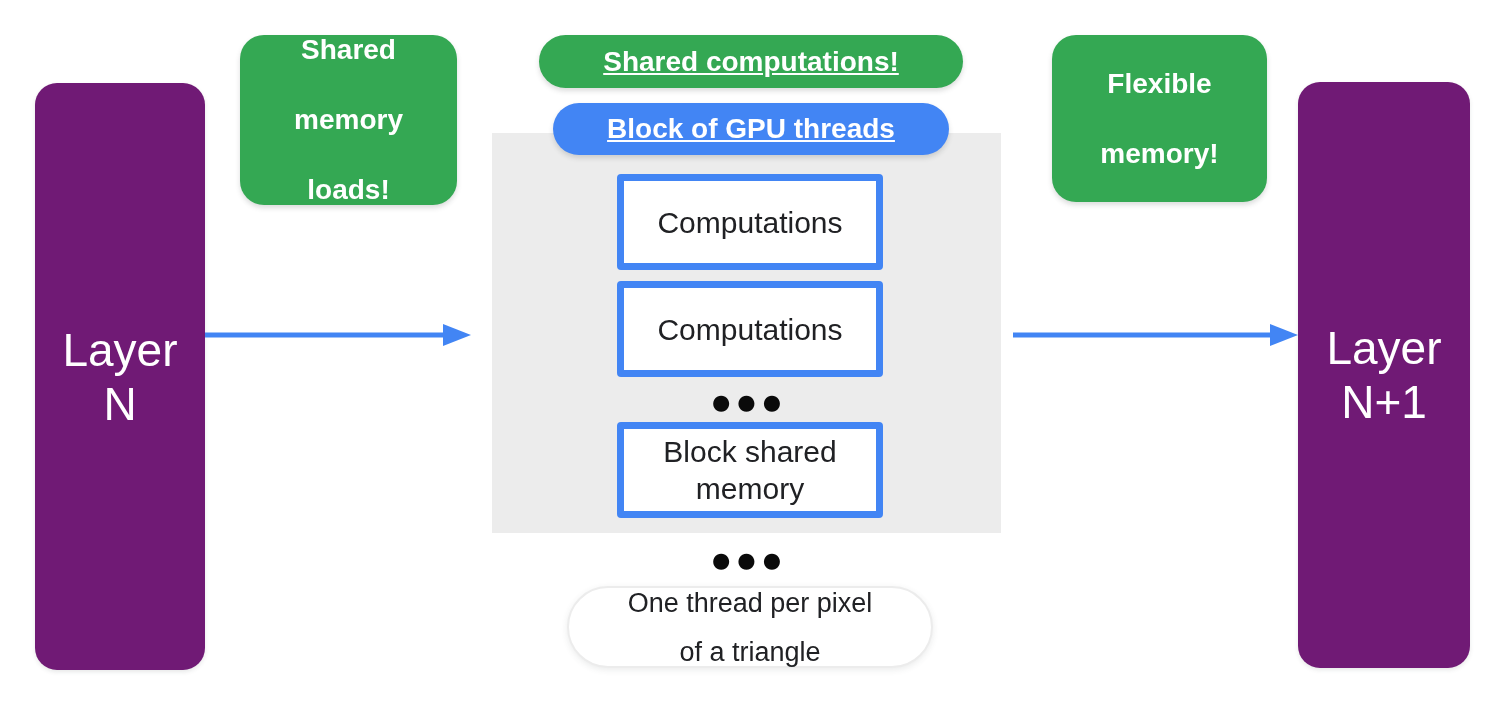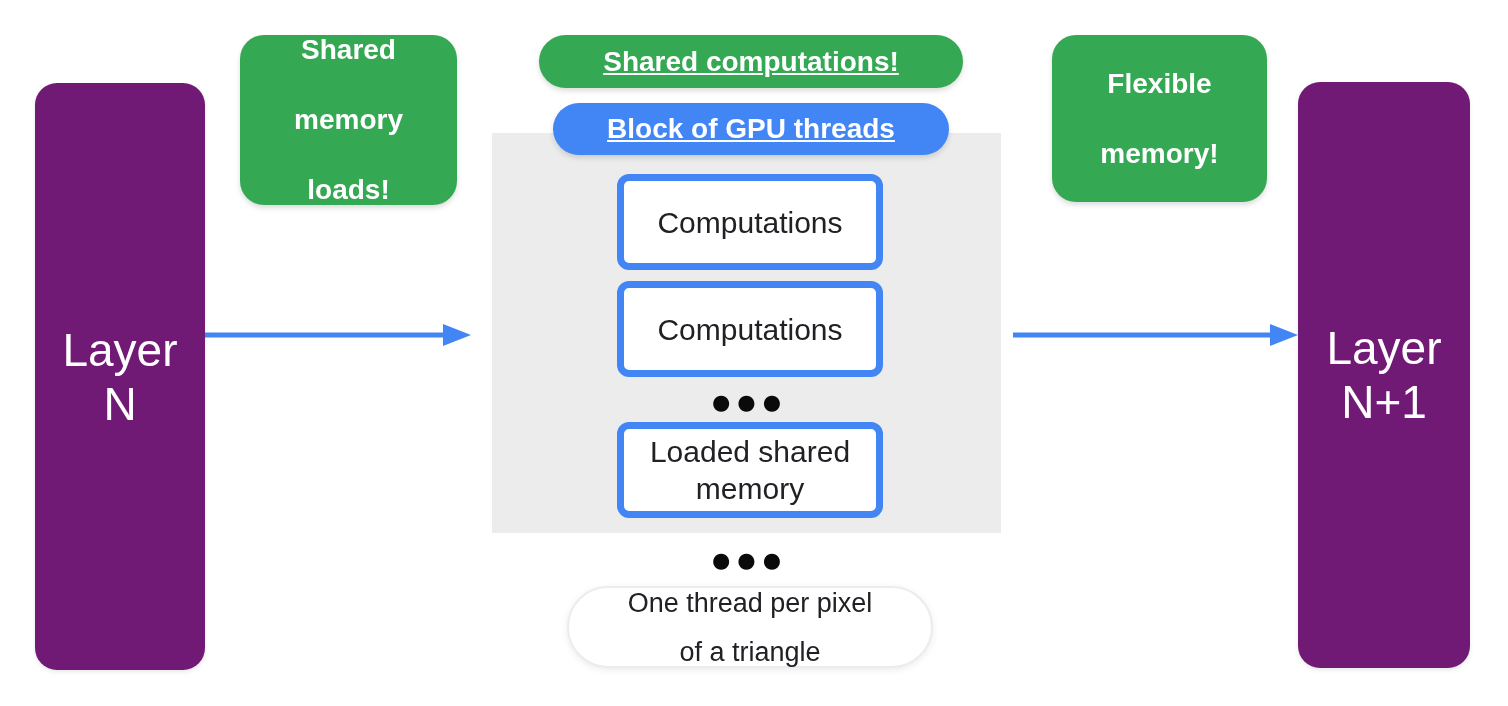--- a/index.html
+++ b/index.html
@@ -82,21 +82,21 @@
   .gray-panel {
     left: 492px; top: 133px; width: 509px; height: 400px;
     background: #ECECEC;
     z-index: 1;
   }
 
   
   .comp-box {
     background: #ffffff;
     border: 7px solid #4285F4;
-    border-radius: 12px;
+    border-radius: 4px;
     color: #202124;
     display: flex;
     flex-direction: column;
     align-items: center;
     justify-content: center;
     font-size: 30px;
     line-height: 37px;
     text-align: center;
     z-index: 2;
   }
@@ -165,21 +165,21 @@
   <div class="abs comp-box comp1">
     <div>Computations</div>
   </div>
   <div class="abs comp-box comp2">
     <div>Computations</div>
   </div>
 
   <div class="abs dots dots1">●●●</div>
 
   <div class="abs comp-box mem-box">
-    <div>Loaded shared</div>
+    <div>Block shared</div>
     <div>memory</div>
   </div>
 
   <div class="abs dots dots2">●●●</div>
 
   <div class="abs white-pill">
     <div>One thread per pixel</div>
     <div>of a triangle</div>
   </div>
 

